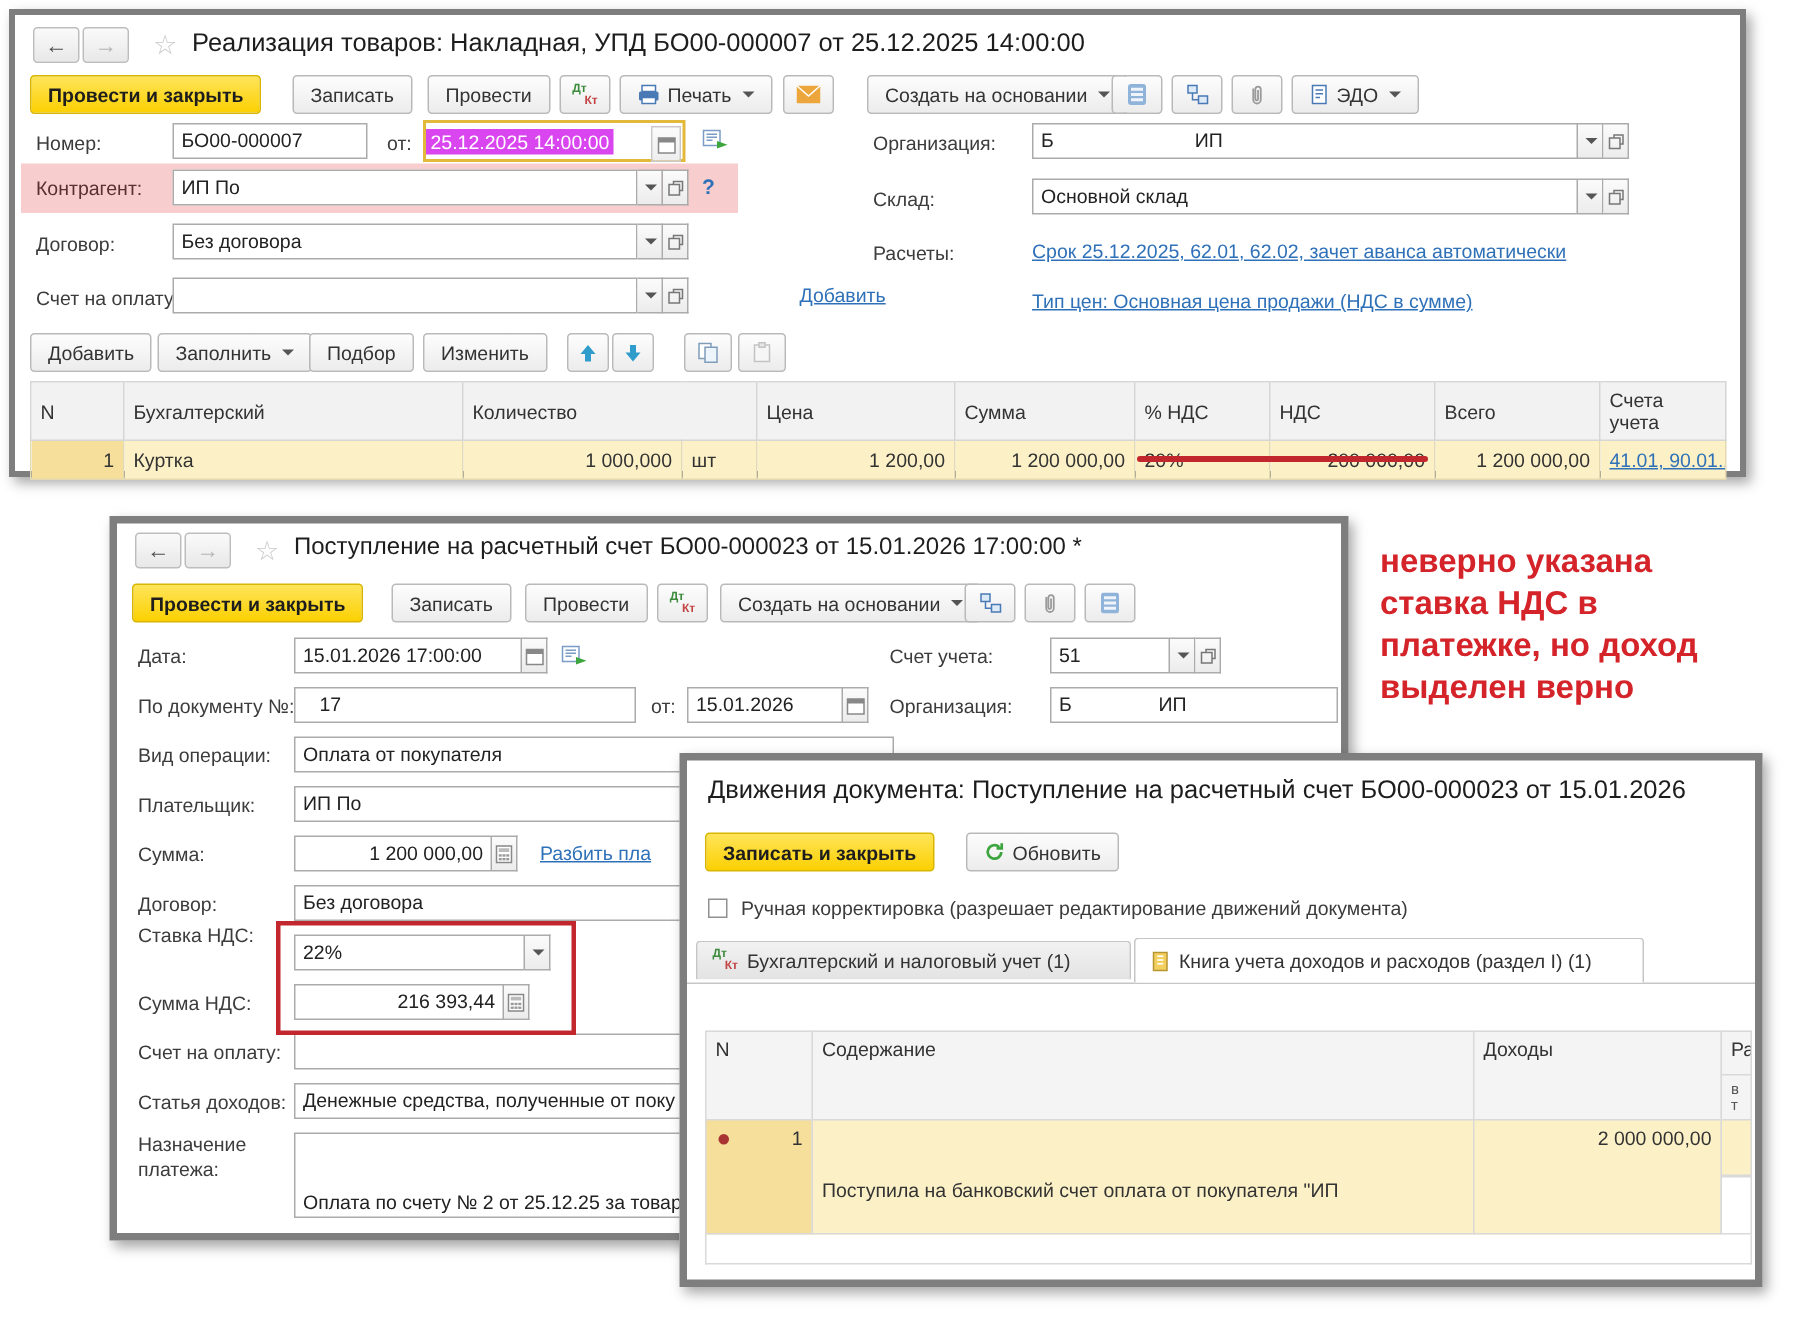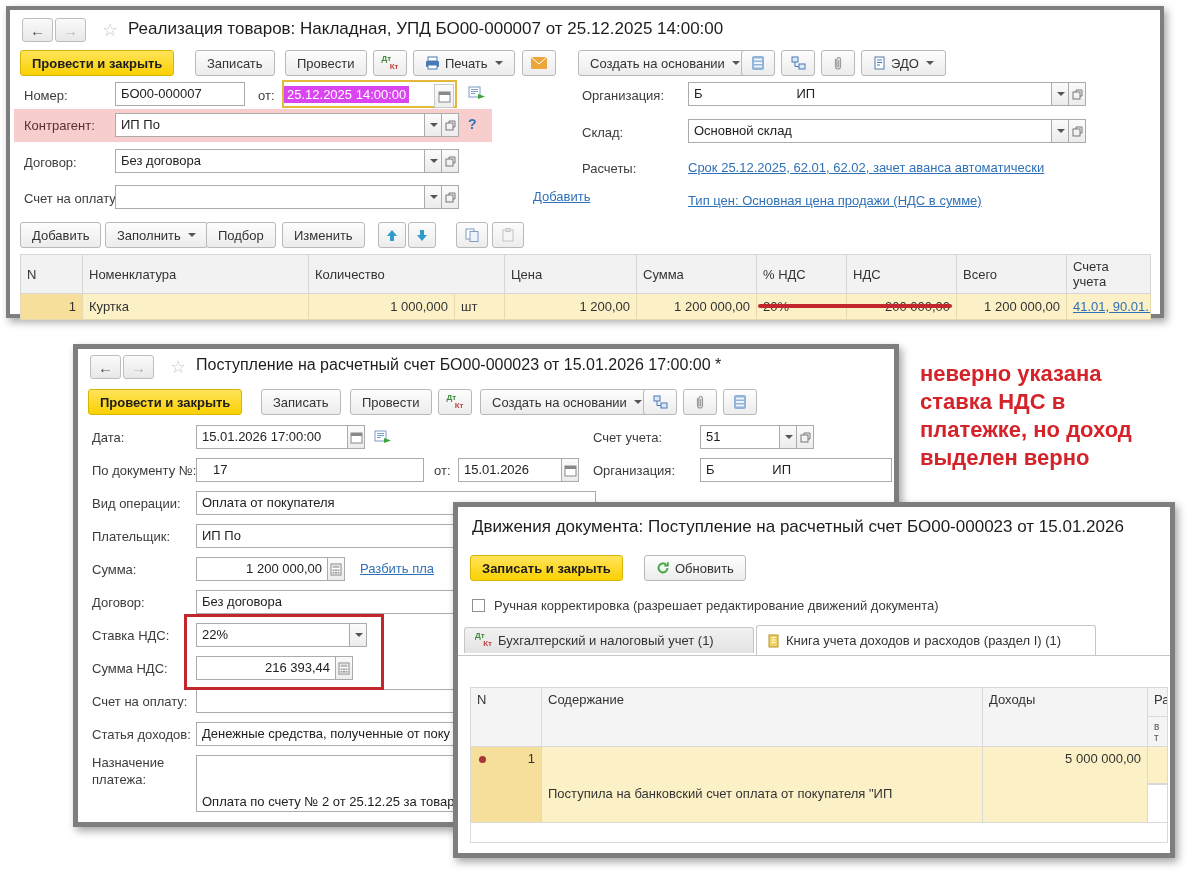--- a/index.html
+++ b/index.html
@@ -283,21 +283,21 @@
           <col style="width:132px">
             <col style="width:120px">
             <col style="width:90px">
             <col style="width:110px">
           <col style="width:110px">
             <col style="width:84px">
         </colgroup>
         <tbody>
             <tr>
           <th>N</th>
-          <th>Номенклатура</th>
+          <th>Бухгалтерский</th>
           <th colspan="2">Количество</th>
           <th>Цена</th>
           <th>Сумма</th>
           <th>% НДС</th>
           <th>НДС</th>
           <th>Всего</th>
           <th>Счета учета</th>
         </tr>
         <tr class="rowyellow">
           <td class="ncell">1</td>
@@ -427,21 +427,21 @@
             <rect x="2.5" y="9" width="2" height="1.6" fill="#999"></rect>
             <rect x="5" y="9" width="2" height="1.6" fill="#999"></rect>
             <rect x="7.5" y="9" width="2" height="1.6" fill="#999"></rect>
           </svg>
         </div>
       <a class="link abs" style="left:282px;top:212px;">Разбить пла</a>
 
       <div class="lbl" style="left:14px;top:242px;">Договор:</div>
       <div class="ipt" style="left:118px;top:241px;width:400px;">Без договора</div>
 
-      <div class="lbl" style="left:14px;top:275px;">Ставка НДС:</div>
+      <div class="lbl" style="left:14px;top:263px;">Ставка НДС:</div>
       <div class="ipt" style="left:118px;top:274px;width:154px;">22%</div>
       <div class="cbtn" style="left:272px;top:274px;">
           <span class="tri"></span>
         </div>
 
       <div class="lbl" style="left:14px;top:308px;">Сумма НДС:</div>
       <div class="ipt num" style="left:118px;top:307px;width:140px;">216 393,44</div>
       <div class="sq" style="left:258px;top:307px;">
           <svg width="12" height="13">
             <rect x="1" y="1" width="10" height="11" fill="#fff" stroke="#888"></rect>
@@ -529,21 +529,21 @@
         <div class="w3cell markcell" style="left:0;top:59px;width:72px;height:77px;">
           <span class="dot" style="position:absolute;left:8px;top:9px;"></span>
           <span style="position:absolute;right:6px;top:4px;">1</span>
         </div>
         <div class="w3cell yellowbg" style="left:71px;top:59px;width:442px;height:77px;line-height:17px;white-space:pre;">
           <div>Поступила на банковский счет оплата от покупателя "ИП</div>
           
           
           
         </div>
-        <div class="w3cell yellowbg ra" style="left:512px;top:59px;width:166px;height:77px;">5 000 000,00</div>
+        <div class="w3cell yellowbg ra" style="left:512px;top:59px;width:166px;height:77px;">2 000 000,00</div>
         <div class="w3cell yellowbg" style="left:677px;top:59px;width:21px;height:38px;"></div>
         <div class="w3cell" style="left:677px;top:97px;width:21px;height:39px;"></div>
 
         <div class="abs" style="left:0;top:136px;width:698px;height:20px;border-left:1px solid #d9d9d9;border-right:1px solid #d9d9d9;border-bottom:1px solid #d9d9d9;box-sizing:border-box;"></div>
       </div>
     </div>
   </div>
 
 </div>
 

